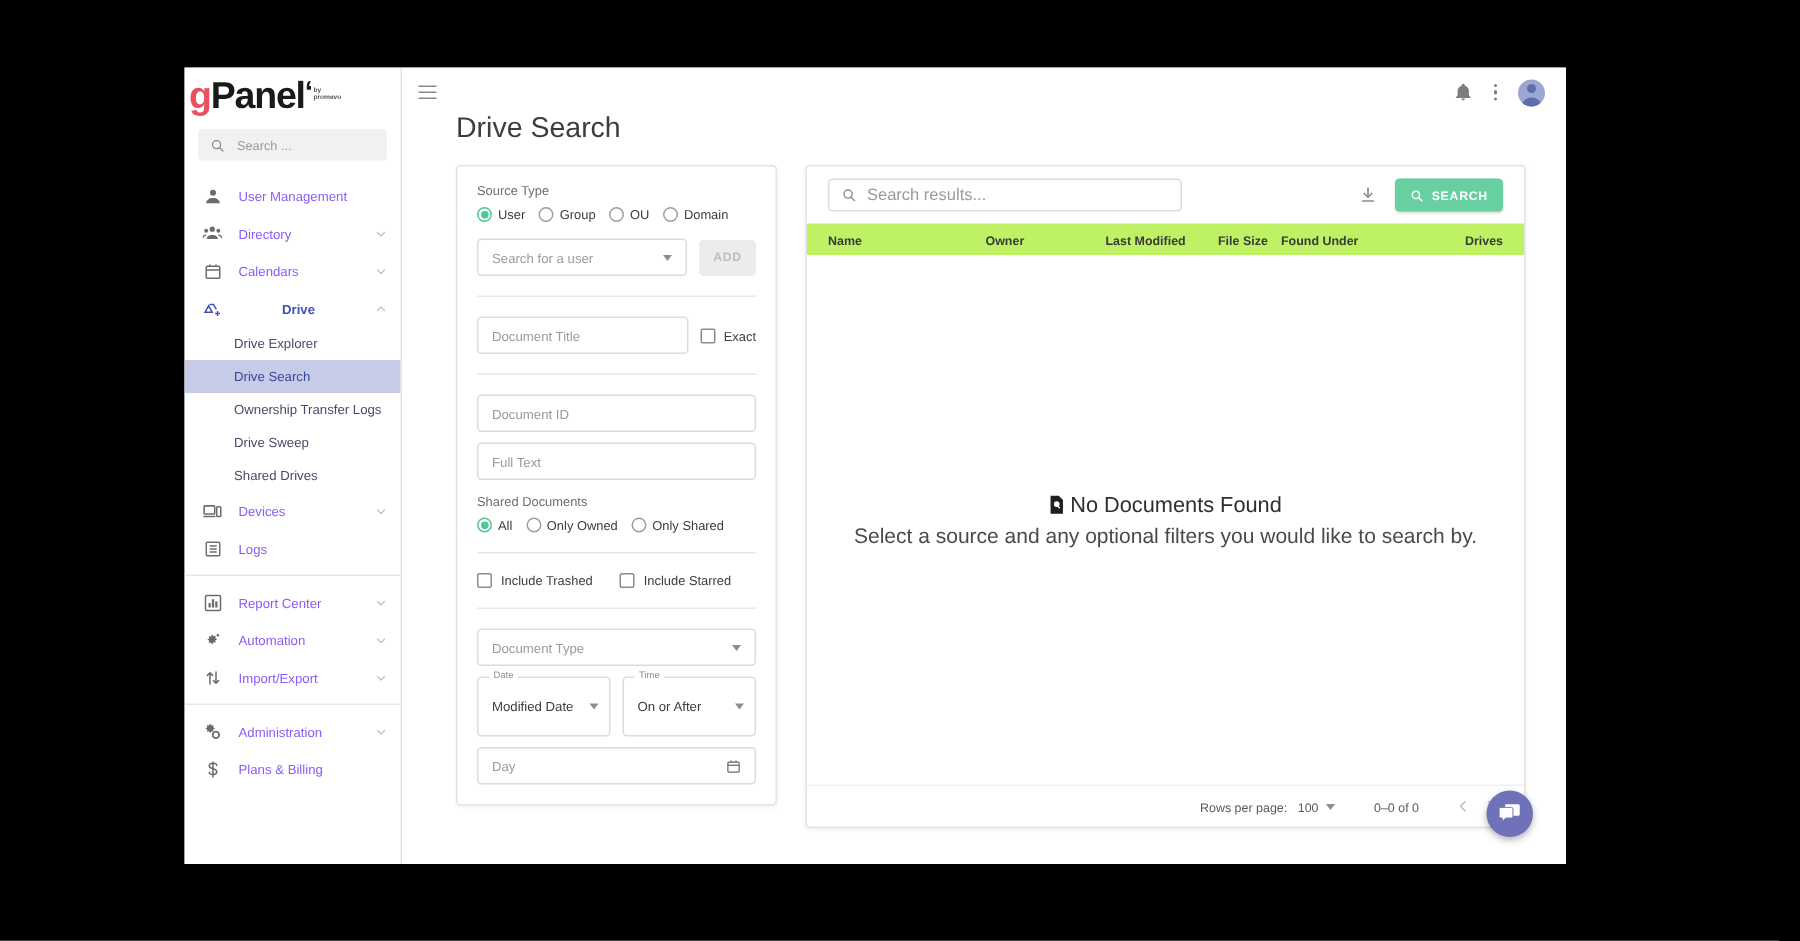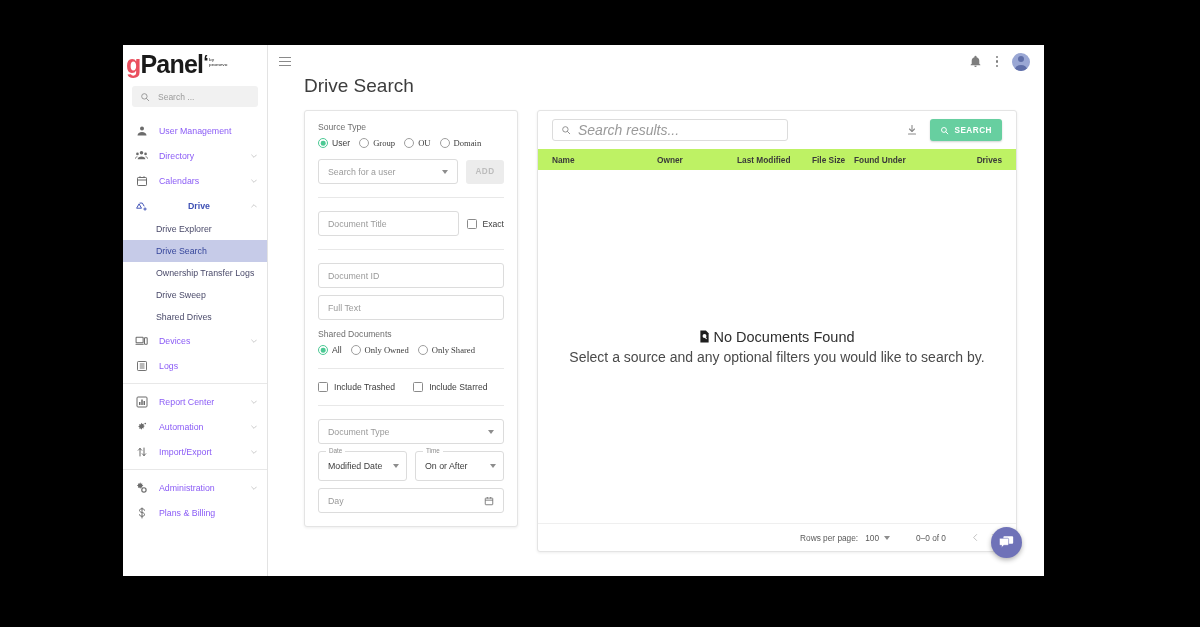--- a/index.html
+++ b/index.html
@@ -118,21 +118,21 @@
     background: #fff;
     border: 1px solid #e4e4e4;
     border-radius: 3px;
     box-shadow: 0 1px 3px rgba(0,0,0,.07);
     padding: 11px 13px 13px 13px;
     align-self: flex-start;
   }
   .fl-label { font-size: 8.6px; color: #6e6e6e; margin-bottom: 6px; }
   .radio-row { display: flex; align-items: center; gap: 3px; margin-bottom: 11px; }
   .radio-opt { display: flex; align-items: center; gap: 4px; cursor: pointer; }
-  .radio-opt + .radio-opt { margin-left: 6px; font-family: Liberation Serif, serif; }
+  .radio-opt + .radio-opt { margin-left: 6px; }
   .radio {
     width: 10px; height: 10px; border-radius: 50%;
     border: 1.3px solid #9e9e9e; position: relative; flex: 0 0 10px;
   }
   .radio.on { border-color: #4cc994; }
   .radio.on::after {
     content:''; position:absolute; left:50%; top:50%; transform:translate(-50%,-50%);
     width: 4.6px; height: 4.6px; border-radius: 50%; background: #4cc994;
   }
   .radio-opt .t { font-size: 8.6px; color: #3c3c3c; white-space: nowrap; }
@@ -161,21 +161,21 @@
   .hr { height: 1px; background: #e8e8e8; margin: 13px 0; }
   .chk {
     width: 10px; height: 10px; border: 1.4px solid #8b8b8b;
     border-radius: 1.5px; flex: 0 0 10px;
   }
   .chk-opt { display: flex; align-items: center; gap: 6px; cursor: pointer; }
   .chk-opt .t { font-size: 8.6px; color: #3c3c3c; white-space: nowrap; }
   .stack > * + * { margin-top: 7px; }
 
   .outlined {
-    position: relative; height: 30px;
+    position: relative; height: 40px;
     border: 1px solid #dcdcdc; border-radius: 3px;
     display: flex; align-items: center; padding: 0 7px 0 9px;
     background: #fff;
   }
   .outlined .flabel {
     position: absolute; top: -5px; left: 7px; background: #fff;
     padding: 0 3px; font-size: 6.3px; color: #8d8d8d;
   }
   .outlined .val { flex: 1; font-size: 8.8px; color: #3c3c3c; white-space: nowrap; }
   .date-row { display: flex; gap: 8px; }
@@ -188,21 +188,21 @@
     background: #fff; border: 1px solid #e4e4e4; border-radius: 3px;
     box-shadow: 0 1px 3px rgba(0,0,0,.07);
     display: flex; flex-direction: column;
     margin-bottom: 24px;
   }
   .res-top { height: 38px; display: flex; align-items: center; padding: 0 14px; gap: 10px; }
   .res-search {
     width: 236px; height: 22px; border: 1px solid #dcdcdc; border-radius: 3px;
     display: flex; align-items: center; gap: 7px; padding: 0 8px;
   }
-  .res-search .ph { font-size: 14px; color: #9a9a9a; font-style: italic; }
+  .res-search .ph { font-size: 11px; color: #9a9a9a; }
   .res-top .spacer { flex: 1; }
   .dl-btn { cursor: pointer; padding: 2px; display:flex; }
   .btn-search {
     height: 22px; min-width: 70px; border-radius: 3px;
     background: #67cfa0; color: #fff;
     display: flex; align-items: center; justify-content: center; gap: 5px;
     font-size: 8.2px; font-weight: bold; letter-spacing: .5px;
     box-shadow: 0 1px 2px rgba(0,0,0,.18); cursor: pointer;
     padding: 0 10px;
   }

